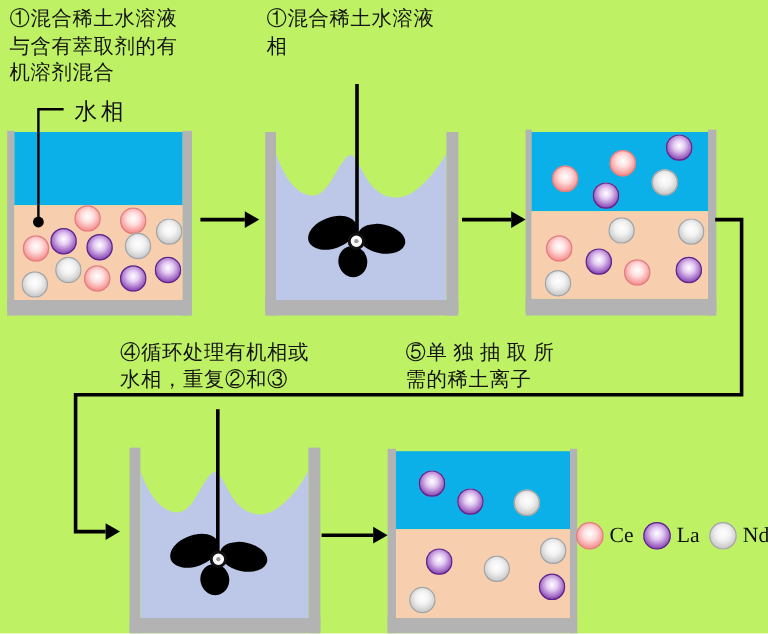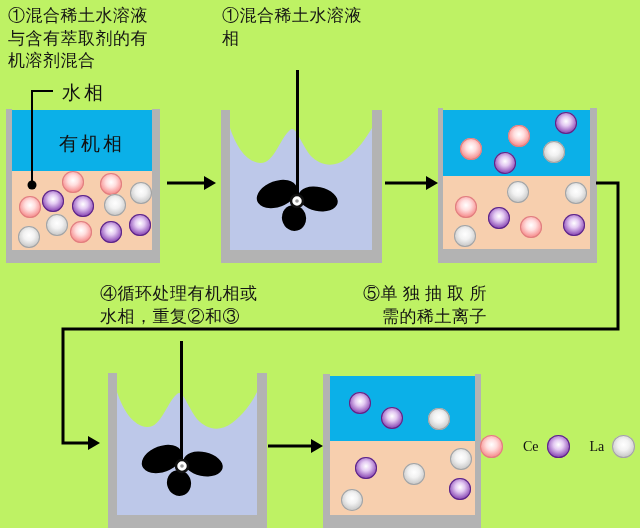--- a/index.html
+++ b/index.html
@@ -19,45 +19,44 @@
   .ball.ce{background:radial-gradient(circle at 50% 42%, #ffffff 0%, #ffdede 30%, #f58989 72%, #ef6f6f 100%);
            box-shadow:inset 0 0 0 1px #e07f7f;}
   .ball.la{background:radial-gradient(circle at 50% 42%, #ffffff 0%, #e3c9f2 28%, #8a48b4 70%, #6e2f9b 100%);
            box-shadow:inset 0 0 0 1px #5c2585;}
   .ball.nd{background:radial-gradient(circle at 50% 42%, #ffffff 0%, #f2f2f2 32%, #c6c6c6 72%, #b5b5b5 100%);
            box-shadow:inset 0 0 0 1px #a3a3a3;}
   .phase-label{position:absolute;font-size:19px;letter-spacing:3px;color:#111;}
   .conn{position:absolute;inset:0;pointer-events:none;}
   .legend{position:absolute;left:480px;top:435px;display:flex;align-items:center;}
   .legend .lball{width:23px;height:23px;border-radius:50%;flex:0 0 auto;}
-  .legend .ltext{font-size:14px;margin-left:20px;margin-right:8px;color:#111;}
+  .legend .ltext{font-size:18px;margin-left:5px;margin-right:8px;color:#111;}
 </style>
 </head>
 <body>
 
 <div id="stage">
 
   <div class="step" style="left:8px;top:5px;width:168px;">①混合稀土水溶液
 与含有萃取剂的有
 机溶剂混合</div>
   <div class="step" style="left:222px;top:5px;width:168px;">①混合稀土水溶液
 相</div>
   <div class="step" style="left:100px;top:283px;width:192px;">④循环处理有机相或
 水相，重复②和③</div>
-  <div class="step" style="left:319px;top:283px;width:168px;text-align:right;">⑤单 独 抽 取 所
+  <div class="step" style="left:338px;top:283px;width:168px;">⑤单 独 抽 取 所
 需的稀土离子</div>
 
   <div>
     <div class="wall" style="left:6px;top:109px;width:6px;height:154px;"></div>
     <div class="wall" style="left:152px;top:109px;width:8px;height:154px;"></div>
     <div class="wall bot" style="left:6px;top:250px;width:154px;height:13px;"></div>
     <div class="phase-cyan" style="left:12px;top:110px;width:140px;height:61px;"></div>
     <div class="phase-peach" style="left:12px;top:171px;width:140px;height:79px;"></div>
   </div>
-  <div class="phase-label" style="left:59px;top:131px;">有机相</div>
   <div class="phase-label" style="left:62px;top:80px;">水相</div>
 
   <div>
     <div class="wall" style="left:221px;top:110px;width:9px;height:153px;"></div>
     <div class="wall" style="left:372px;top:110px;width:10px;height:153px;"></div>
     <div class="wall bot" style="left:221px;top:250px;width:161px;height:13px;"></div>
     <svg class="liquid-svg" style="left:230px;top:126px;" width="142" height="124" viewBox="0 0 142 124">
       <path d="M0,2 C6,20 16,36 30,37 C44,38 50,12 60,4 C66,-1 70,16 80,29 C90,40 104,42 116,33 C128,24 136,12 142,2 L142,124 L0,124 Z" fill="#bdc8e9"></path>
     </svg>
     <div class="shaft" style="left:296px;top:70px;height:131px;"></div>

